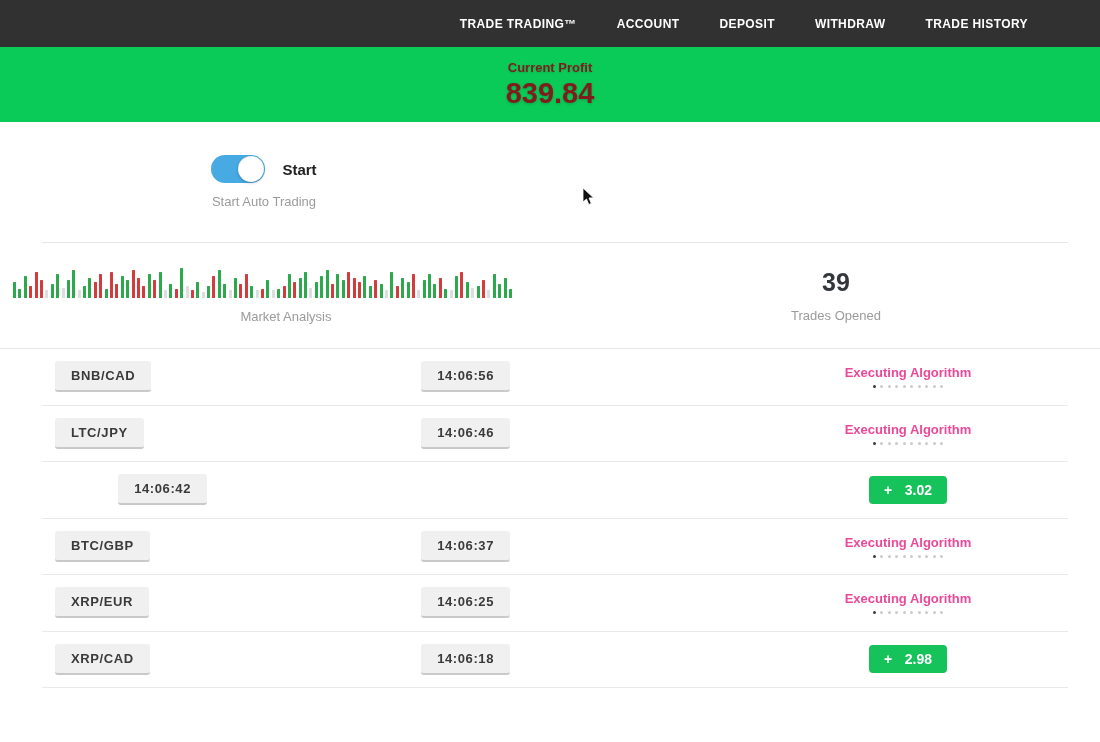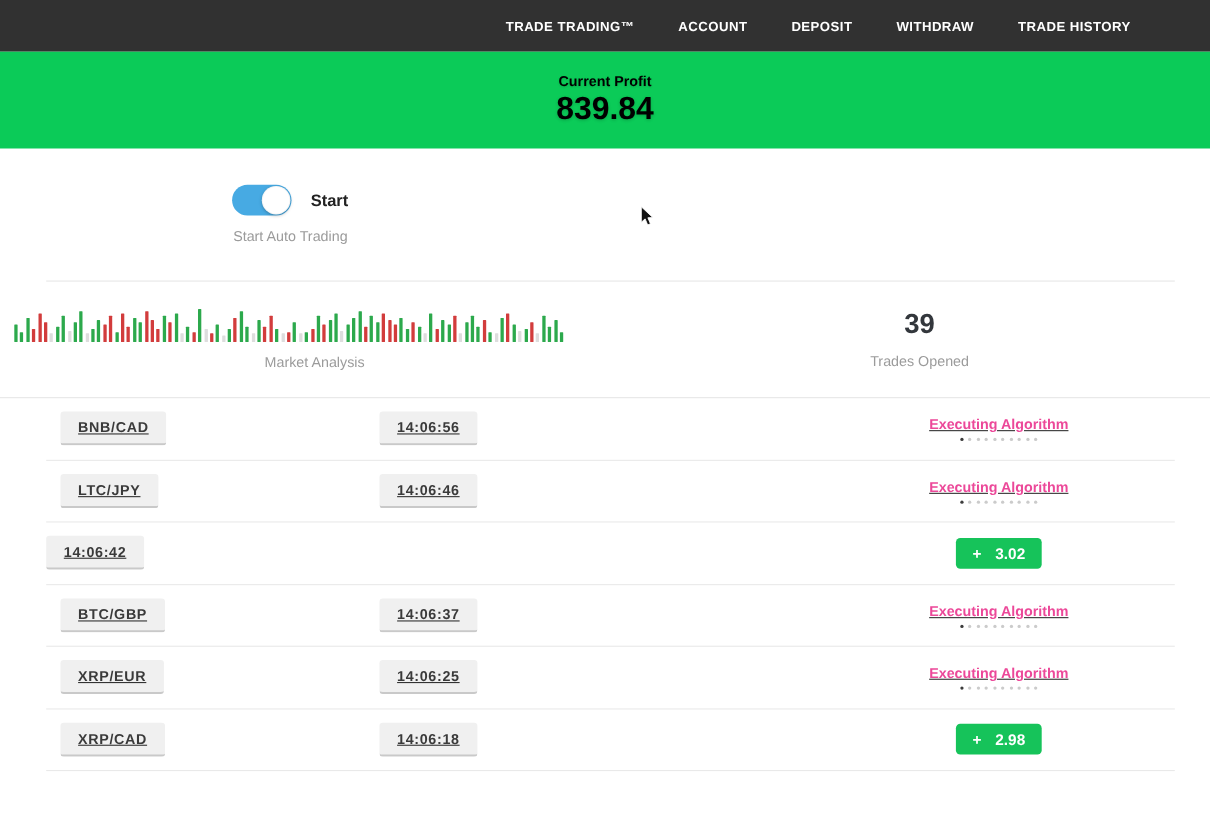--- a/index.html
+++ b/index.html
@@ -13,23 +13,23 @@
     height:47px; background:var(--navbar-bg,#313131);
     display:flex; justify-content:flex-end; align-items:center;
     gap:40px; padding-right:72px;
   }
   .nav-item {
     color:#fff; font-size:12px; font-weight:bold; letter-spacing:.4px;
     cursor:pointer; white-space:nowrap;
   }
   
   .banner {
-    height:88px; background:var(--banner-green,#0bcb58);
+    height:75px; background:var(--banner-green,#0bcb58);
     display:flex; flex-direction:column; justify-content:center; align-items:center;
-    color:#000000;
+    color:#7f1d1d;
   }
   .banner-label { font-size:13px; font-weight:bold; text-shadow:0 1px 2px rgba(0,0,0,.15); }
   .banner-value { font-size:29px; font-weight:bold; margin-top:2px; text-shadow:0 1px 3px rgba(0,0,0,.2); }
   
   .stats-row { display:flex; }
   .stats-row .half-left  { width:52%; display:flex; flex-direction:column; align-items:center; justify-content:center; }
   .stats-row .half-right { width:48%; display:flex; flex-direction:column; align-items:center; justify-content:center; }
   .row1 { height:120px; }
   .row2 { height:105px; }
   .big-number { font-size:38px; font-weight:bold; color:#33373c; letter-spacing:.5px; }
@@ -48,28 +48,28 @@
     box-shadow:0 1px 3px rgba(0,0,0,.25), inset 0 0 0 1px rgba(0,0,0,.04);
   }
   .toggle-label { font-size:15px; font-weight:bold; color:#222; margin-left:17px; }
   
   .candle-strip {
     align-self:flex-start; margin-left:13px;
     height:30px; display:flex; align-items:flex-end;
   }
   .candle-strip .bar { width:3px; margin-right:2.4px; border-radius:.5px; }
   
-  .trades { border-top:1px solid #e7e7e7; margin:0 0 5px 0;text-decoration:underline; }
+  .trades { border-top:1px solid #e7e7e7; margin:0 0 5px 0; }
   .trade-row {
     height:56.5px; display:flex; align-items:center;
     border-bottom:1px solid #e9e9e9;
     margin:0 32px 0 42px;
   }
   .cell-pair { width:303px; display:flex; }
-  .cell-time { width:165px; display:flex; justify-content:flex-start; }
+  .cell-time { width:165px; display:flex; justify-content:flex-end; }
   .cell-status { flex:1; display:flex; justify-content:flex-end; }
   .status-box { width:260px; margin-right:30px; text-align:center; }
   .chip {
     display:inline-block; background:#f0f0f0; border-bottom:2px solid #c9c9c9;
     border-radius:3px; padding:7px 16px;
     font-size:13px; font-weight:bold; color:#3a3a3a; letter-spacing:.6px;
   }
   .chip.pair { margin-left:13px; }
   .exec-label { font-size:13px; font-weight:bold; color:#ec4899; }
   .dots { margin-top:5px; display:flex; justify-content:center; gap:4.5px; }

